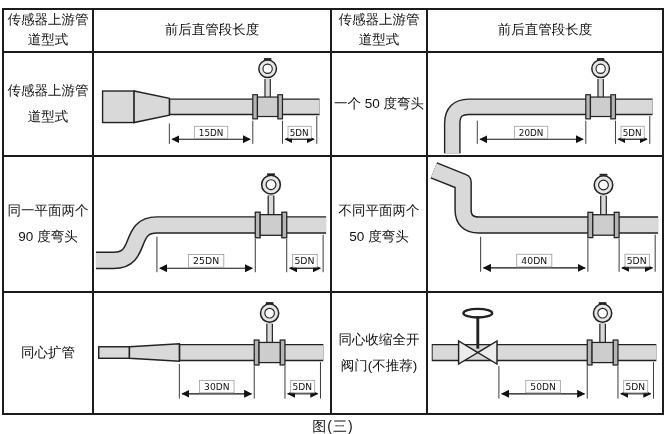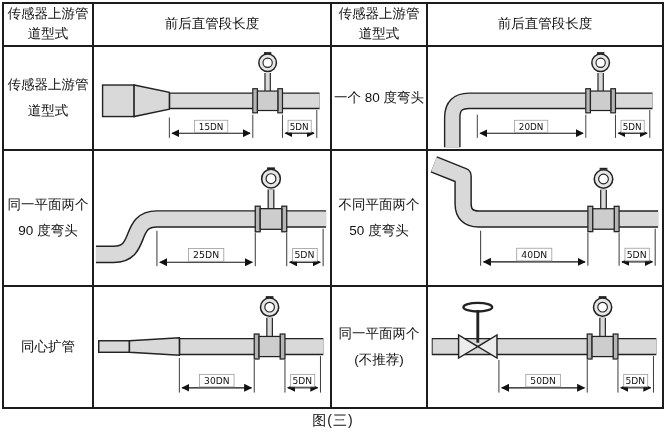--- a/index.html
+++ b/index.html
@@ -1,18 +1,18 @@
 <!DOCTYPE html>
 <html><head>
 <meta charset="utf-8">
 <style>
   html,body{margin:0;padding:0;background:#ffffff;}
   .page{
     width:666px;height:434px;box-sizing:border-box;
-    padding:2px 2px 0 2px;background:#fff;
+    padding:8px 2px 0 2px;background:#fff;
     font-family:"Liberation Sans","DejaVu Sans",sans-serif;color:#111;
   }
   table.grid{
     border-collapse:collapse;table-layout:fixed;width:660px;margin:0 auto;
     border:2px solid #1c1c1c;
   }
   table.grid th, table.grid td{
     border:2px solid #1c1c1c;text-align:center;vertical-align:middle;
     padding:0;overflow:hidden;
   }
@@ -95,21 +95,21 @@
             </g>
             <g>
               <line x1="196" y1="73" x2="196" y2="98" class="ext"></line>
               <line x1="233" y1="68" x2="233" y2="98" class="ext"></line>
               <line x1="199" y1="93" x2="230" y2="93" class="dline" marker-start="url(#arr)" marker-end="url(#arr)"></line>
               <rect x="202" y="79" width="25" height="13" class="dbox"></rect>
               <text x="214" y="89" class="dtext">5DN</text>
             </g>
           </svg>
         </td>
-        <td class="label-cell">一个 80 度弯头</td>
+        <td class="label-cell">一个 50 度弯头</td>
         <td class="diagram-cell">
           <svg class="diag" viewBox="0 0 240 110" preserveAspectRatio="xMidYMid meet">
             <g>
               <path d="M 20,108 L 20,76 Q 20,58 38,58 L 236,58" class="pdark"></path>
               <path d="M 20,108 L 20,76 Q 20,58 38,58 L 236,58" class="plight"></path>
             </g>
             <use href="#meter" x="180" y="58"></use>
             <g>
               <line x1="47" y1="73" x2="47" y2="98" class="ext"></line>
               <line x1="164" y1="73" x2="164" y2="98" class="ext"></line>
@@ -199,21 +199,21 @@
             </g>
             <g>
               <line x1="196" y1="76" x2="196" y2="110" class="ext"></line>
               <line x1="233" y1="72" x2="233" y2="110" class="ext"></line>
               <line x1="199" y1="105" x2="230" y2="105" class="dline" marker-start="url(#arr)" marker-end="url(#arr)"></line>
               <rect x="202" y="91" width="25" height="13" class="dbox"></rect>
               <text x="214" y="101" class="dtext">5DN</text>
             </g>
           </svg>
         </td>
-        <td class="label-cell">同一平面两个(不推荐)</td>
+        <td class="label-cell">同心收缩全开阀门(不推荐)</td>
         <td class="diagram-cell">
           <svg class="diag" viewBox="0 0 240 125" preserveAspectRatio="xMidYMid meet">
             <g>
               <line x1="2" y1="62" x2="236" y2="62" class="pdark"></line>
               <line x1="3" y1="62" x2="236" y2="62" class="plight"></line>
             </g>
             <g>
               <line x1="50" y1="58" x2="50" y2="24" stroke="#222" stroke-width="3"></line>
               <ellipse cx="50" cy="21" rx="15" ry="4.5" fill="none" stroke="#222" stroke-width="2.4"></ellipse>
               <polygon points="30,50 30,74 50,62" class="valve"></polygon>

